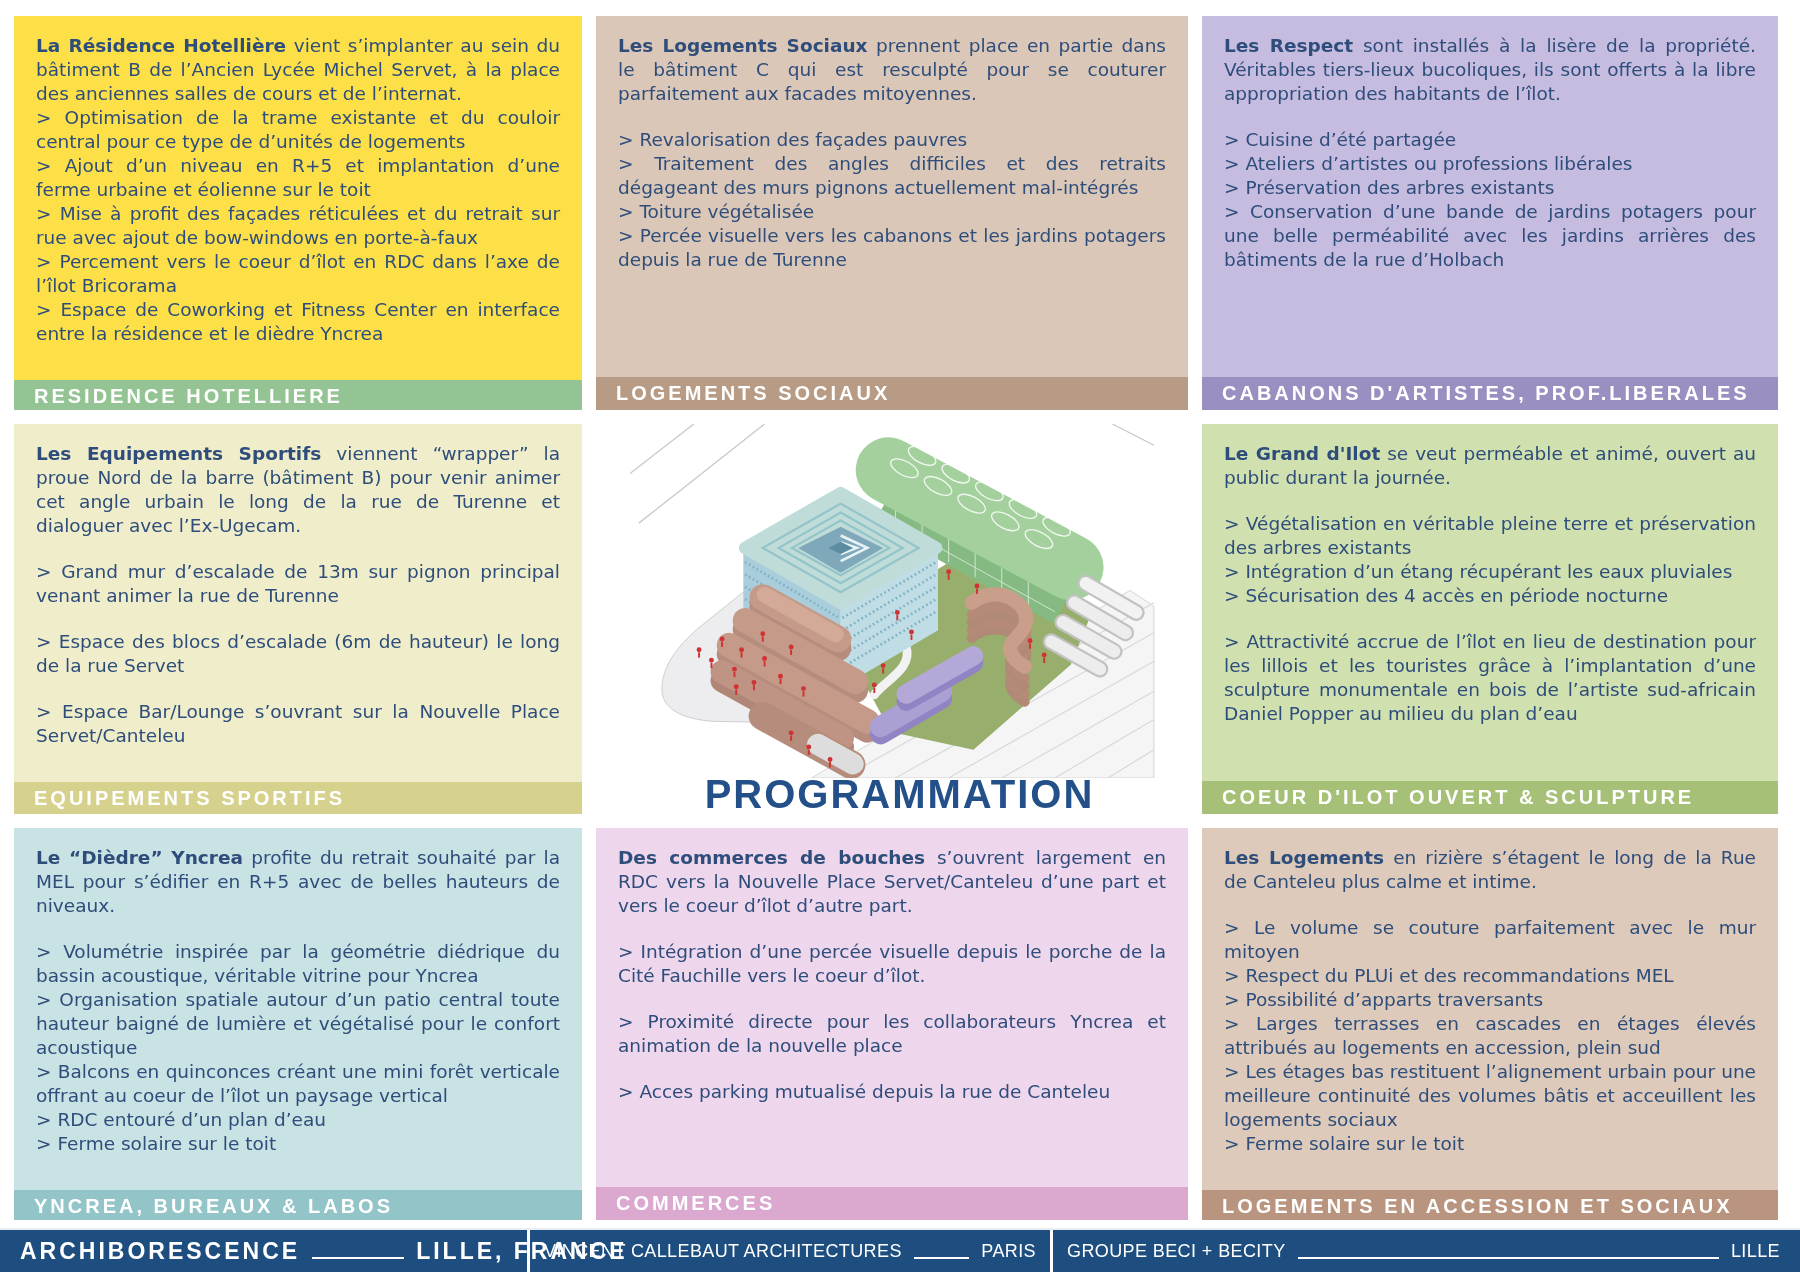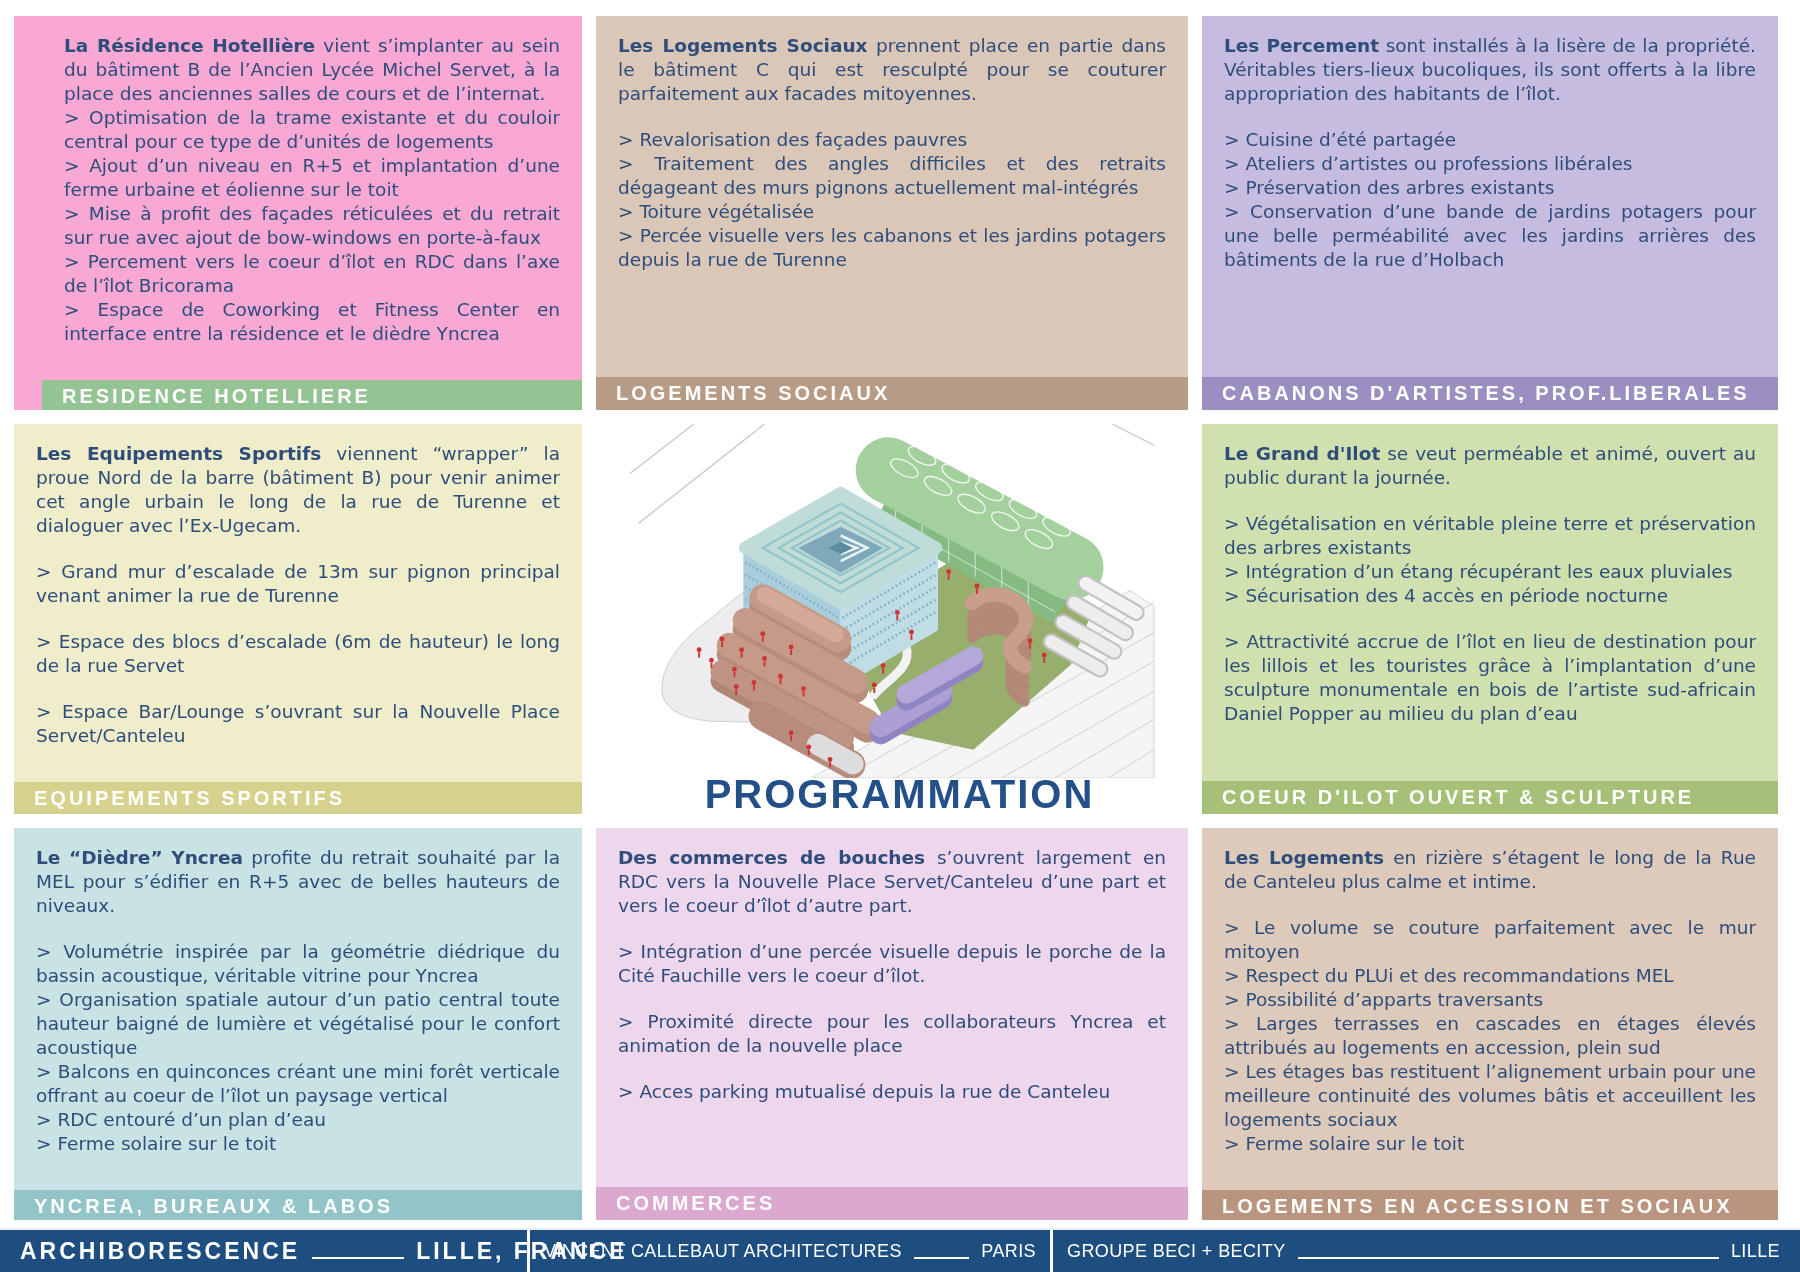--- a/index.html
+++ b/index.html
@@ -71,21 +71,21 @@
     font-size:18px;letter-spacing:0.4px;white-space:nowrap;
   }
   .fline{flex:1 1 auto;border-bottom:2px solid #ffffff;transform:translateY(7px);margin:0 12px;}
   .fline.short{flex:0 0 92px;}
 </style>
 </head>
 <body>
 
 <div class="grid">
 
-  <section class="panel" style="background-color: #f9a8d4; padding-left: 28px;">
+  <section class="panel" style="background-color: #fde047;">
     <div class="panel-body">
       <p class="intro"><b>La Résidence Hotellière</b><span> vient s’implanter au sein du bâtiment B de l’Ancien Lycée Michel Servet, à la place des anciennes salles de cours et de l’internat.</span></p>
       <p class="bullet">&gt; Optimisation de la trame existante et du couloir central pour ce type de d’unités de logements</p>
       <p class="bullet">&gt; Ajout d’un niveau en R+5 et implantation d’une ferme urbaine et éolienne sur le toit</p>
       <p class="bullet">&gt; Mise à profit des façades réticulées et du retrait sur rue avec ajout de bow-windows en porte-à-faux</p>
       <p class="bullet">&gt; Percement vers le coeur d’îlot en RDC dans l’axe de l’îlot Bricorama</p>
       <p class="bullet">&gt; Espace de Coworking et Fitness Center en interface entre la résidence et le dièdre Yncrea</p>
     </div>
     <div class="panel-band" style="background-color: rgb(149, 196, 148);">RESIDENCE HOTELLIERE</div>
   </section>
@@ -96,21 +96,21 @@
       <p class="bullet gap">&gt; Revalorisation des façades pauvres</p>
       <p class="bullet">&gt; Traitement des angles difficiles et des retraits dégageant des murs pignons actuellement mal-intégrés</p>
       <p class="bullet">&gt; Toiture végétalisée</p>
       <p class="bullet">&gt; Percée visuelle vers les cabanons et les jardins potagers depuis la rue de Turenne</p>
     </div>
     <div class="panel-band" style="background-color: rgb(184, 155, 132);">LOGEMENTS SOCIAUX</div>
   </section>
 
   <section class="panel" style="background-color: rgb(198, 188, 223);">
     <div class="panel-body">
-      <p class="intro"><b>Les Percement</b><span> sont installés à la lisère de la propriété. Véritables tiers-lieux bucoliques, ils sont offerts à la libre appropriation des habitants de l’îlot.</span></p>
+      <p class="intro"><b>Les Respect</b><span> sont installés à la lisère de la propriété. Véritables tiers-lieux bucoliques, ils sont offerts à la libre appropriation des habitants de l’îlot.</span></p>
       <p class="bullet gap">&gt; Cuisine d’été partagée</p>
       <p class="bullet">&gt; Ateliers d’artistes ou professions libérales</p>
       <p class="bullet">&gt; Préservation des arbres existants</p>
       <p class="bullet">&gt; Conservation d’une bande de jardins potagers pour une belle perméabilité avec les jardins arrières des bâtiments de la rue d’Holbach</p>
     </div>
     <div class="panel-band" style="background-color: rgb(155, 143, 194);">CABANONS D'ARTISTES, PROF.LIBERALES</div>
   </section>
 
   <section class="panel" style="background-color: rgb(239, 237, 202);">
     <div class="panel-body">

